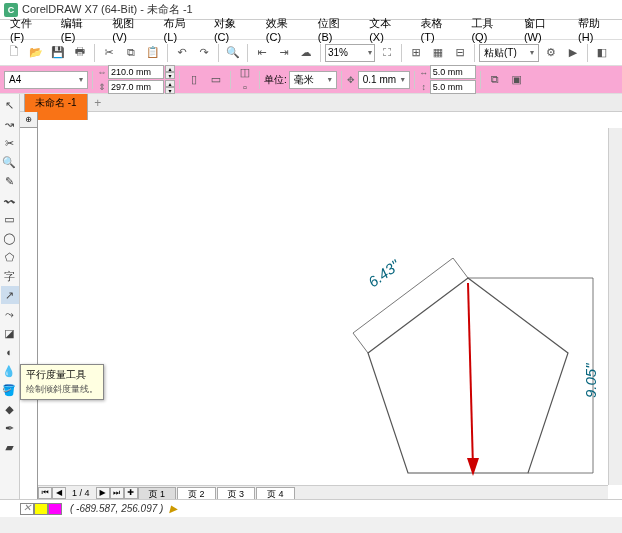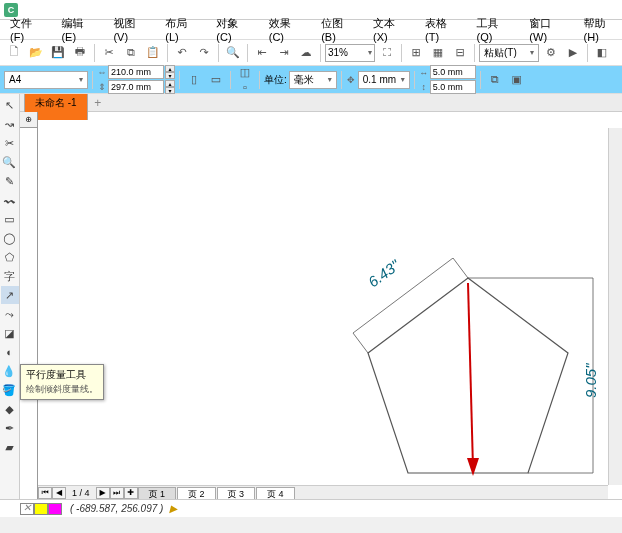--- a/index.html
+++ b/index.html
@@ -2,30 +2,30 @@
 <html><head>
 <meta charset="utf-8">
 <style>
 * { box-sizing: border-box; margin: 0; padding: 0; font-family: "Microsoft YaHei", Arial, sans-serif; }
 body { background: #f0f0f0; width: 622px; height: 533px; overflow: hidden; font-size: 11px; }
 
 .titlebar { background: #fff; height: 20px; display: flex; align-items: center; padding: 0 4px; border-bottom: 1px solid #ccc; }
 .titlebar .logo { width: 14px; height: 14px; background: #4a7; border-radius: 2px; margin-right: 4px; display:flex; align-items:center; justify-content:center; color:#fff; font-size:9px; font-weight:bold; }
 .titlebar span { font-size: 11px; color: #333; }
 
-.menubar { background: #fff; height: 20px; display: flex; align-items: center; padding: 0 4px; gap: 12px; border-bottom: 1px solid #ddd; }
+.menubar { background: #fff; height: 20px; display: flex; align-items: center; padding: 0 4px; gap: 6px; border-bottom: 1px solid #ddd; }
 .menubar .mi { padding: 2px 6px; font-size: 11px; cursor: default; }
 
 .toolbar { background: #fff; height: 26px; display: flex; align-items: center; padding: 0 4px; gap: 2px; border-bottom: 1px solid #ddd; }
 .tbtn { width: 20px; height: 20px; display: flex; align-items: center; justify-content: center; border: 1px solid transparent; cursor: default; color:#555; }
 .sep { width: 1px; height: 18px; background: #ccc; margin: 0 2px; }
 .zoom-combo { width: 50px; height: 18px; border: 1px solid #aaa; font-size: 10px; padding: 0 2px; display:flex; align-items:center; justify-content:space-between; }
 .dd { font-size:8px; color:#666; }
 
-.propbar { background: #7dd3fc; height: 28px; display: flex; align-items: center; padding: 0 4px; gap: 2px; border-bottom: 1px solid #ddd; }
+.propbar { background: #f9a8d4; height: 28px; display: flex; align-items: center; padding: 0 4px; gap: 2px; border-bottom: 1px solid #ddd; }
 .combo { height: 18px; border: 1px solid #aaa; font-size: 10px; padding: 0 4px; display:flex; align-items:center; justify-content:space-between; background:#fff; }
 .numfield { width: 56px; height: 14px; border: 1px solid #aaa; font-size: 9px; padding: 0 2px; background:#fff; display:flex; align-items:center; }
 .stacked { display:flex; flex-direction:column; gap:1px; }
 .row { display:flex; align-items:center; gap:1px; }
 .tiny-icon { width:10px; font-size:9px; color:#666; text-align:center; }
 .spinner { width:10px; display:flex; flex-direction:column; }
 .spinner div { height:7px; font-size:6px; line-height:6px; text-align:center; border:1px solid #aaa; background:#eee; cursor:default; }
 
 .workspace { display: flex; height: 405px; }
 .toolbox { width: 20px; background: #f5f5f5; border-right: 1px solid #ccc; display: flex; flex-direction: column; padding-top:2px; position:relative; }
@@ -67,20 +67,21 @@
 .swatch.none { background:#fff; position:relative; }
 .swatch.none::after { content:'✕'; position:absolute; top:-2px; left:2px; font-size:10px; color:#888; }
 
 .rpanel { width:0; } 
 </style>
 </head>
 <body>
 
 <div class="titlebar">
   <div class="logo">C</div>
+  <span>CorelDRAW X7 (64-Bit) - 未命名 -1</span>
 </div>
 
 <div class="menubar">
   <div class="mi">文件(F)</div>
   <div class="mi">编辑(E)</div>
   <div class="mi">视图(V)</div>
   <div class="mi">布局(L)</div>
   <div class="mi">对象(C)</div>
   <div class="mi">效果(C)</div>
   <div class="mi">位图(B)</div>

